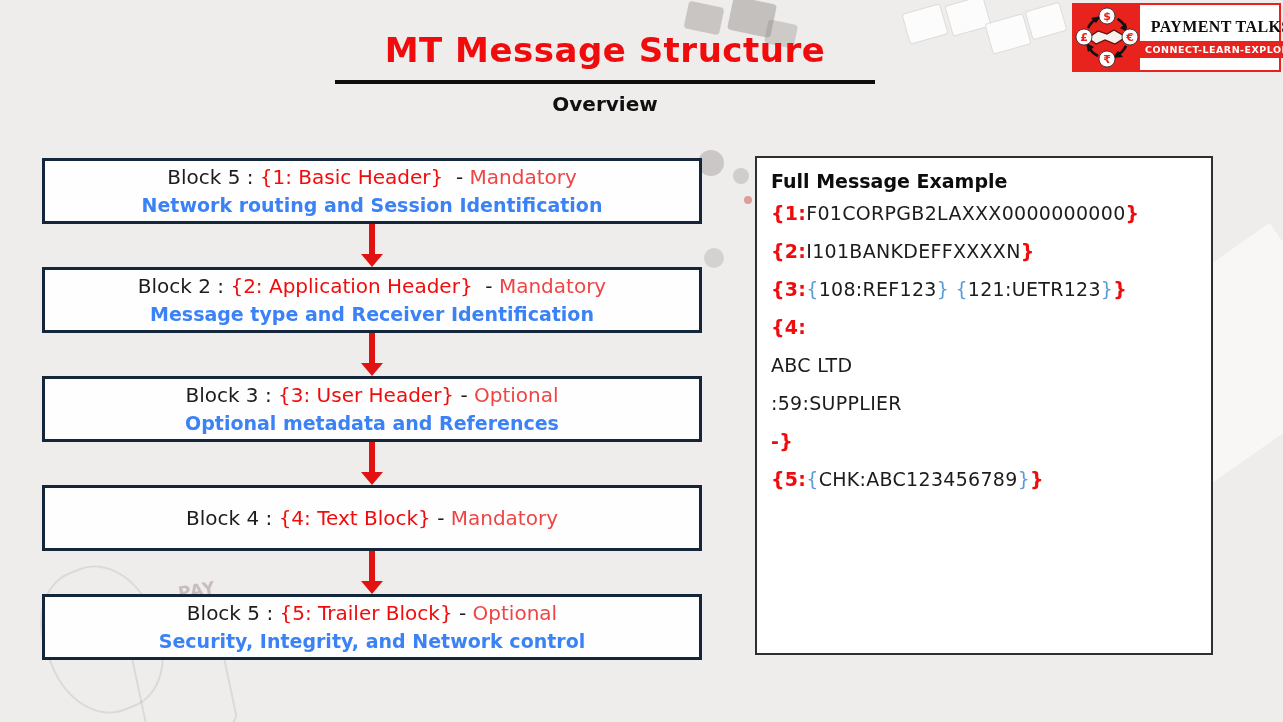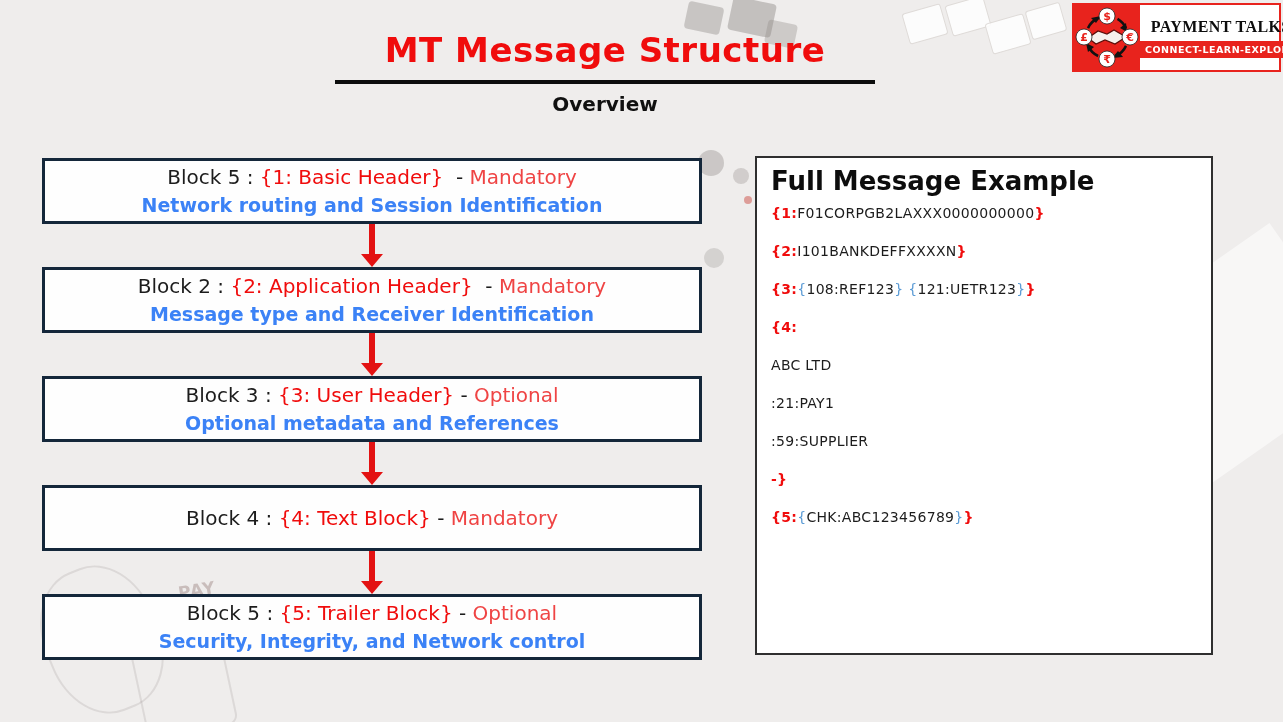--- a/index.html
+++ b/index.html
@@ -70,22 +70,22 @@
     width:0;height:0;flex:none;
     border-left:11px solid transparent;border-right:11px solid transparent;
     border-top:13px solid #e31212;
   }
   
   .example{
     position:absolute;left:755px;top:156px;width:458px;height:499px;
     box-sizing:border-box;background:#fff;border:2px solid #2f2f2f;
     padding:10px 14px;overflow:hidden;
   }
-  .ex-heading{font-size:26px;font-weight:bold;color:#0d0d0d;line-height:26px;}
-  .ex-line{font-size:14px;line-height:38px;letter-spacing:.3px;white-space:nowrap;}
+  .ex-heading{font-size:19px;font-weight:bold;color:#0d0d0d;line-height:26px;}
+  .ex-line{font-size:19px;line-height:38px;letter-spacing:.3px;white-space:nowrap;}
   .ex-line span{white-space:pre;}
   .ex-line .seg-red{font-weight:bold;}
   .seg-blue{color:var(--blue);}
 </style>
 </head>
 <body>
 
 <div class="slide">
 
   <div class="ghost g-key" style="left:686px;top:4px;width:36px;height:28px;opacity:.40;transform:rotate(12deg);"></div>
@@ -186,20 +186,19 @@
     </div>
 
   <div class="example">
     <div class="ex-heading">Full Message Example</div>
     <div>
         <div class="ex-line"><span class="seg-red">{1:</span><span class="seg-black">F01CORPGB2LAXXX0000000000</span><span class="seg-red">}</span></div>
         <div class="ex-line"><span class="seg-red">{2:</span><span class="seg-black">I101BANKDEFFXXXXN</span><span class="seg-red">}</span></div>
         <div class="ex-line"><span class="seg-red">{3:</span><span class="seg-blue">{</span><span class="seg-black">108:REF123</span><span class="seg-blue">}</span><span class="seg-black"> </span><span class="seg-blue">{</span><span class="seg-black">121:UETR123</span><span class="seg-blue">}</span><span class="seg-red">}</span></div>
         <div class="ex-line"><span class="seg-red">{4:</span></div>
         <div class="ex-line"><span class="seg-black">ABC LTD</span></div>
-        <div class="ex-line"><span class="seg-black">:21:PAY1</span></div>
         <div class="ex-line"><span class="seg-black">:59:SUPPLIER</span></div>
         <div class="ex-line"><span class="seg-red">-}</span></div>
         <div class="ex-line"><span class="seg-red">{5:</span><span class="seg-blue">{</span><span class="seg-black">CHK:ABC123456789</span><span class="seg-blue">}</span><span class="seg-red">}</span></div>
       </div>
   </div>
 
 </div>
 
 </body></html>

